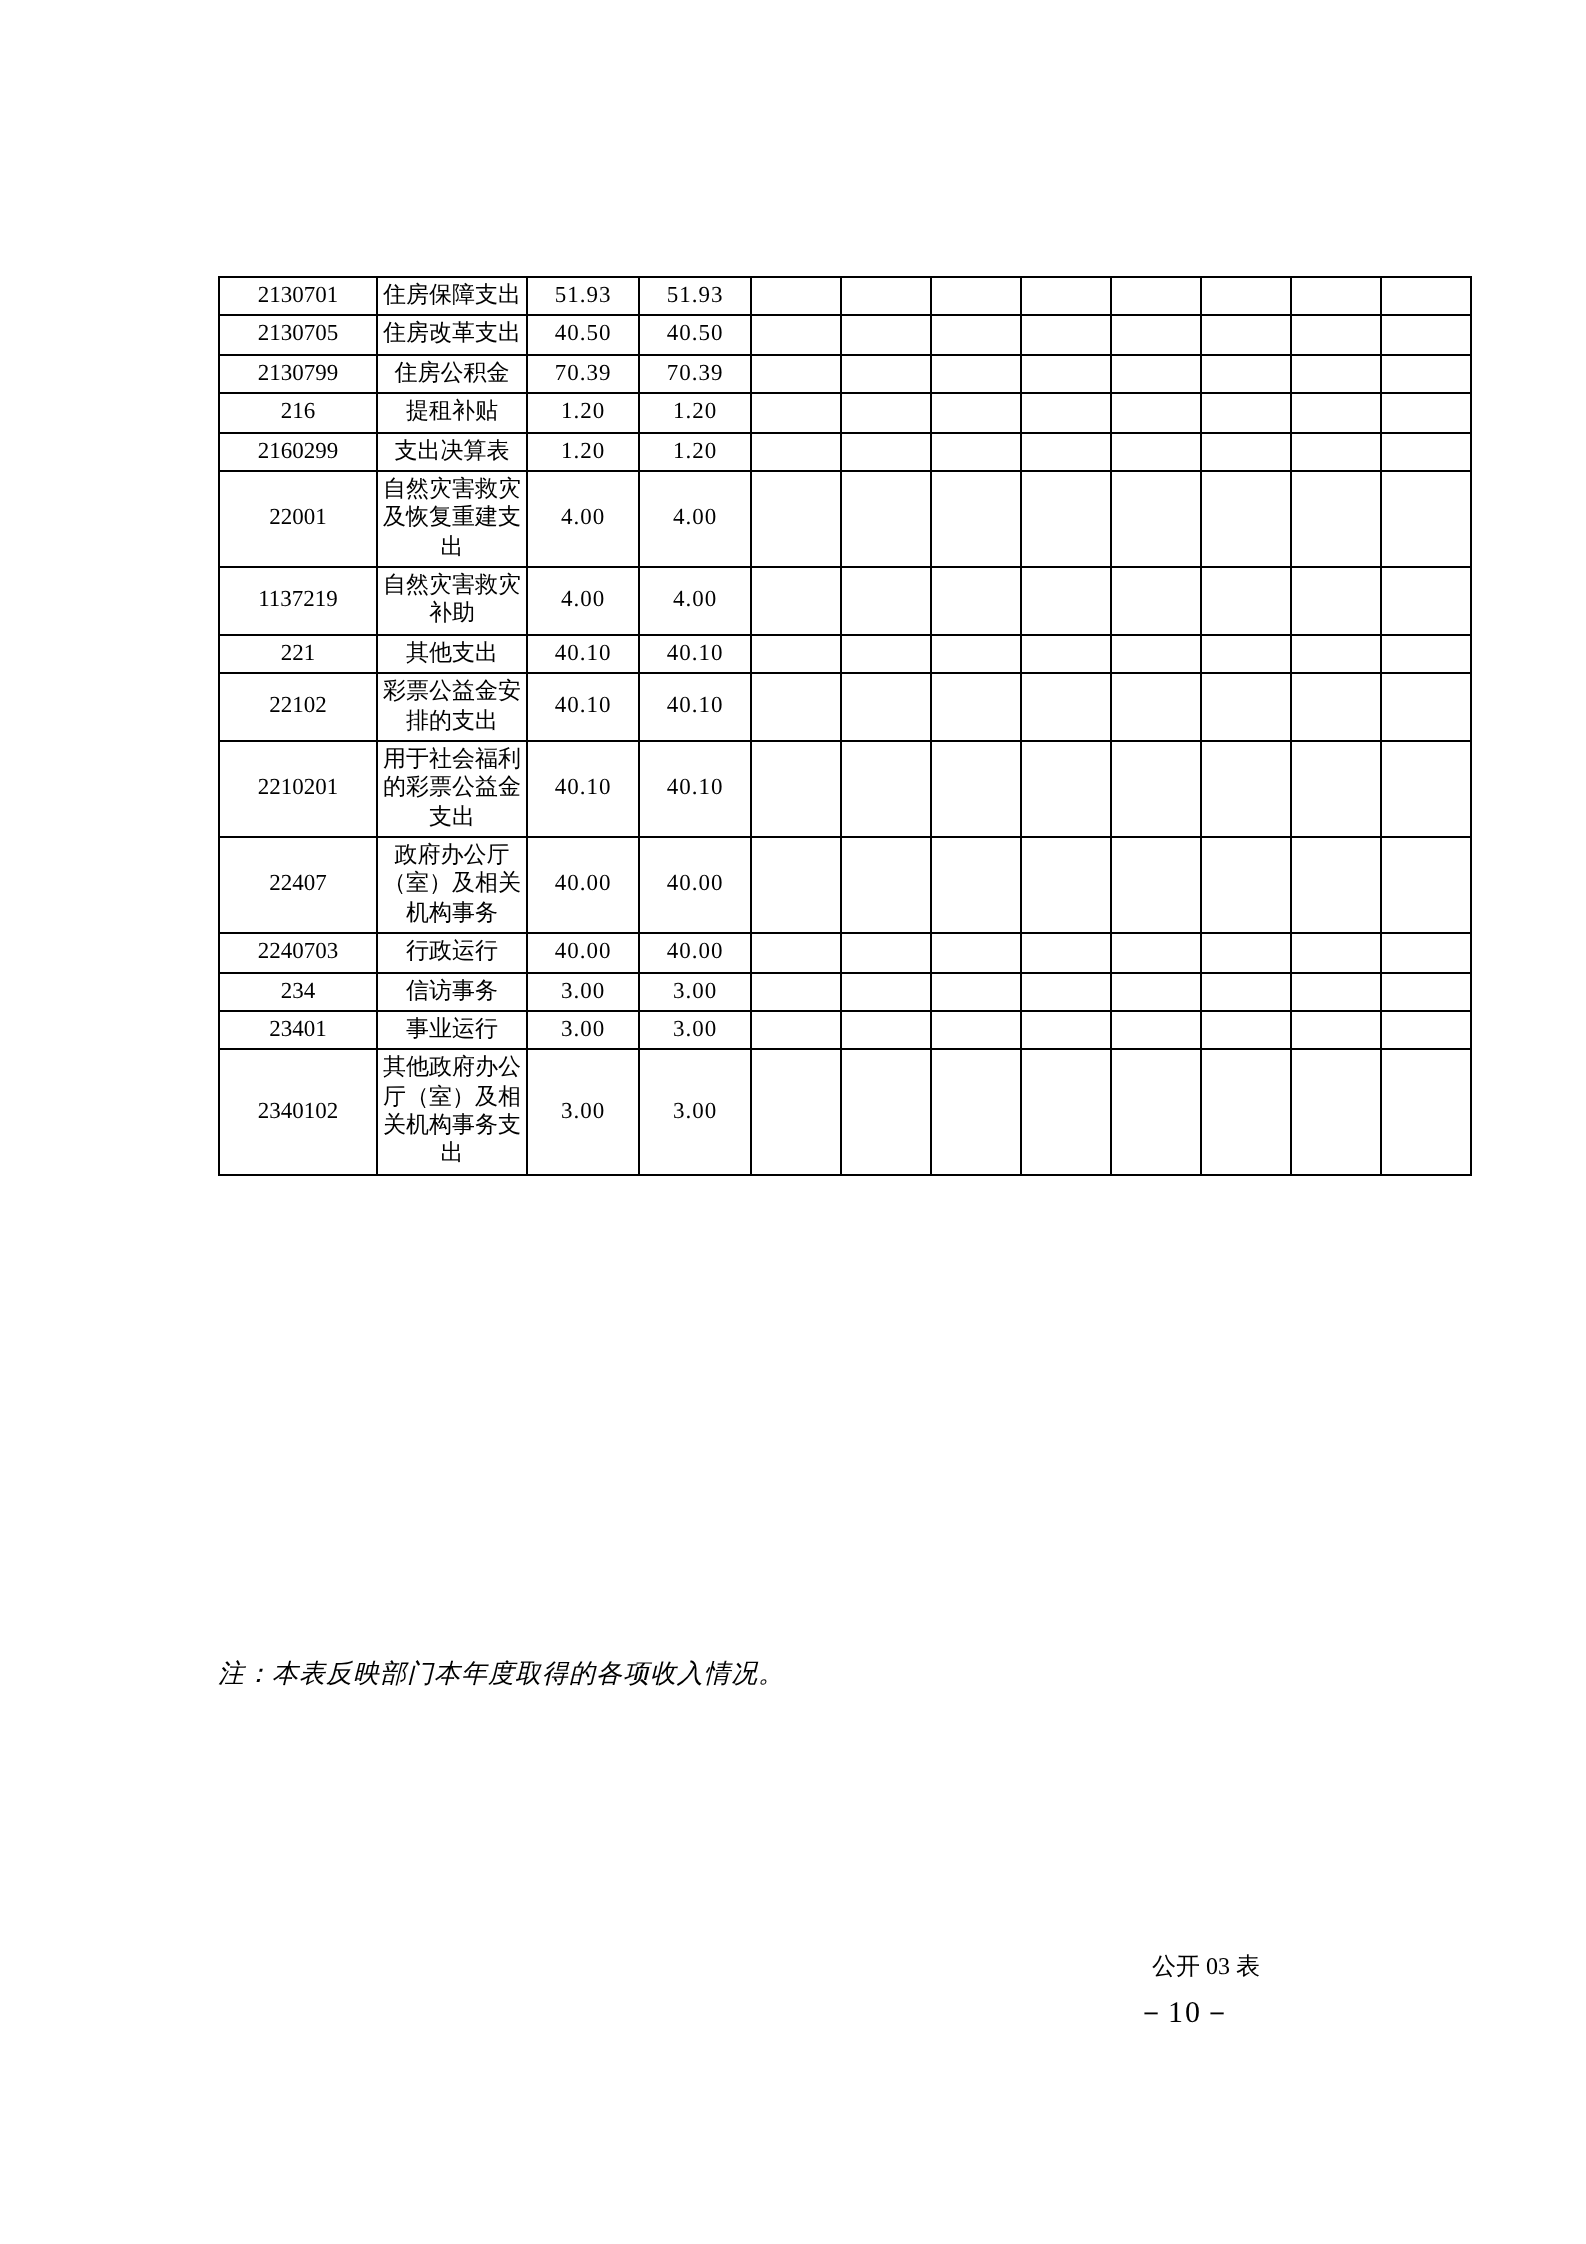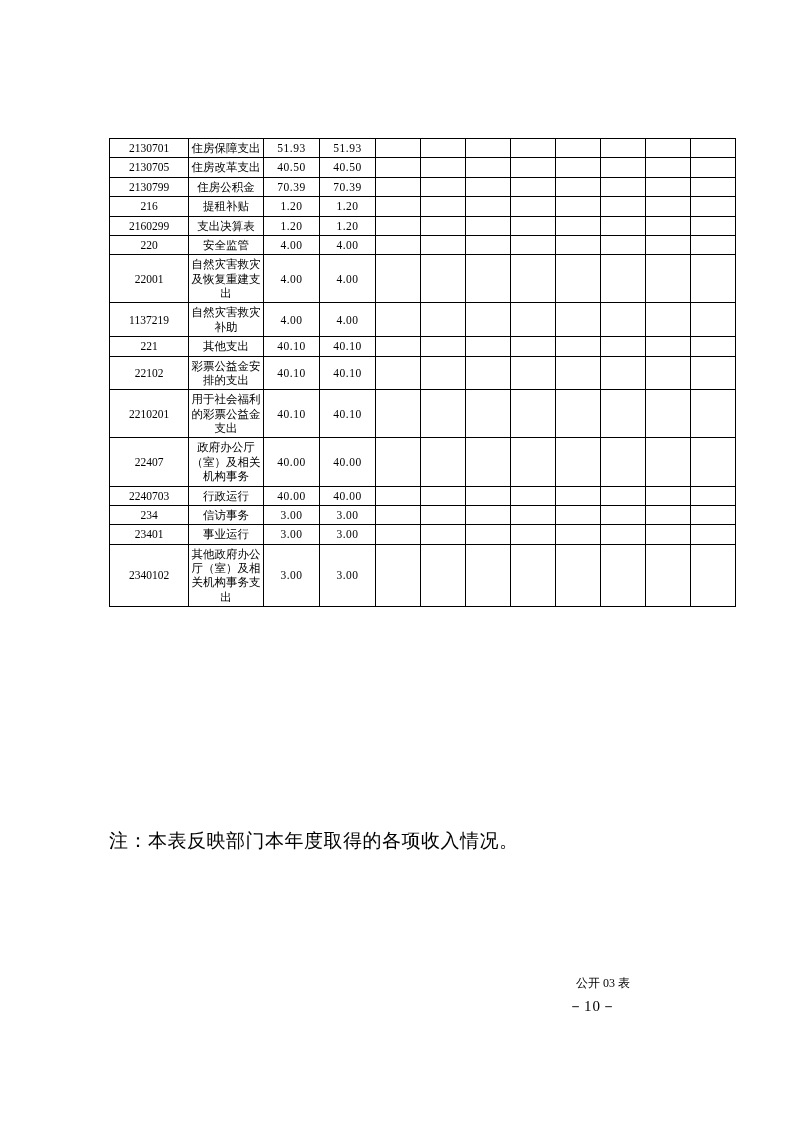--- a/index.html
+++ b/index.html
@@ -52,23 +52,24 @@
     font-family: "Liberation Serif", "DejaVu Serif", serif;
     letter-spacing: 0.5px;
   }
   td.blank {
     width: 42px;
   }
   .note {
     position: absolute;
     left: 108px;
     top: 828px;
-    font-size: 19px;
+    font-size: 13px;
     font-family: "Liberation Serif", "DejaVu Serif", serif;
     letter-spacing: 0.5px;
+    font-style: italic;
   }
   .section-title {
     position: absolute;
     left: 0;
     top: 935px;
     width: 793px;
     text-align: center;
     font-size: 20px;
     font-weight: bold;
     font-family: "Liberation Serif", "DejaVu Serif", serif;
@@ -163,34 +164,20 @@
             <td class="blank">&nbsp;</td>
             <td class="blank">&nbsp;</td>
             <td class="blank">&nbsp;</td>
             <td class="blank">&nbsp;</td>
             <td class="blank">&nbsp;</td>
             <td class="blank">&nbsp;</td>
             <td class="blank">&nbsp;</td>
             <td class="blank">&nbsp;</td>
           </tr>
           <tr>
-            <td class="code">220</td>
-            <td class="name">安全监管</td>
-            <td class="num">4.00</td>
-            <td class="num">4.00</td>
-            <td class="blank">&nbsp;</td>
-            <td class="blank">&nbsp;</td>
-            <td class="blank">&nbsp;</td>
-            <td class="blank">&nbsp;</td>
-            <td class="blank">&nbsp;</td>
-            <td class="blank">&nbsp;</td>
-            <td class="blank">&nbsp;</td>
-            <td class="blank">&nbsp;</td>
-          </tr>
-          <tr>
             <td class="code">22001</td>
             <td class="name">自然灾害救灾及恢复重建支出</td>
             <td class="num">4.00</td>
             <td class="num">4.00</td>
             <td class="blank">&nbsp;</td>
             <td class="blank">&nbsp;</td>
             <td class="blank">&nbsp;</td>
             <td class="blank">&nbsp;</td>
             <td class="blank">&nbsp;</td>
             <td class="blank">&nbsp;</td>

